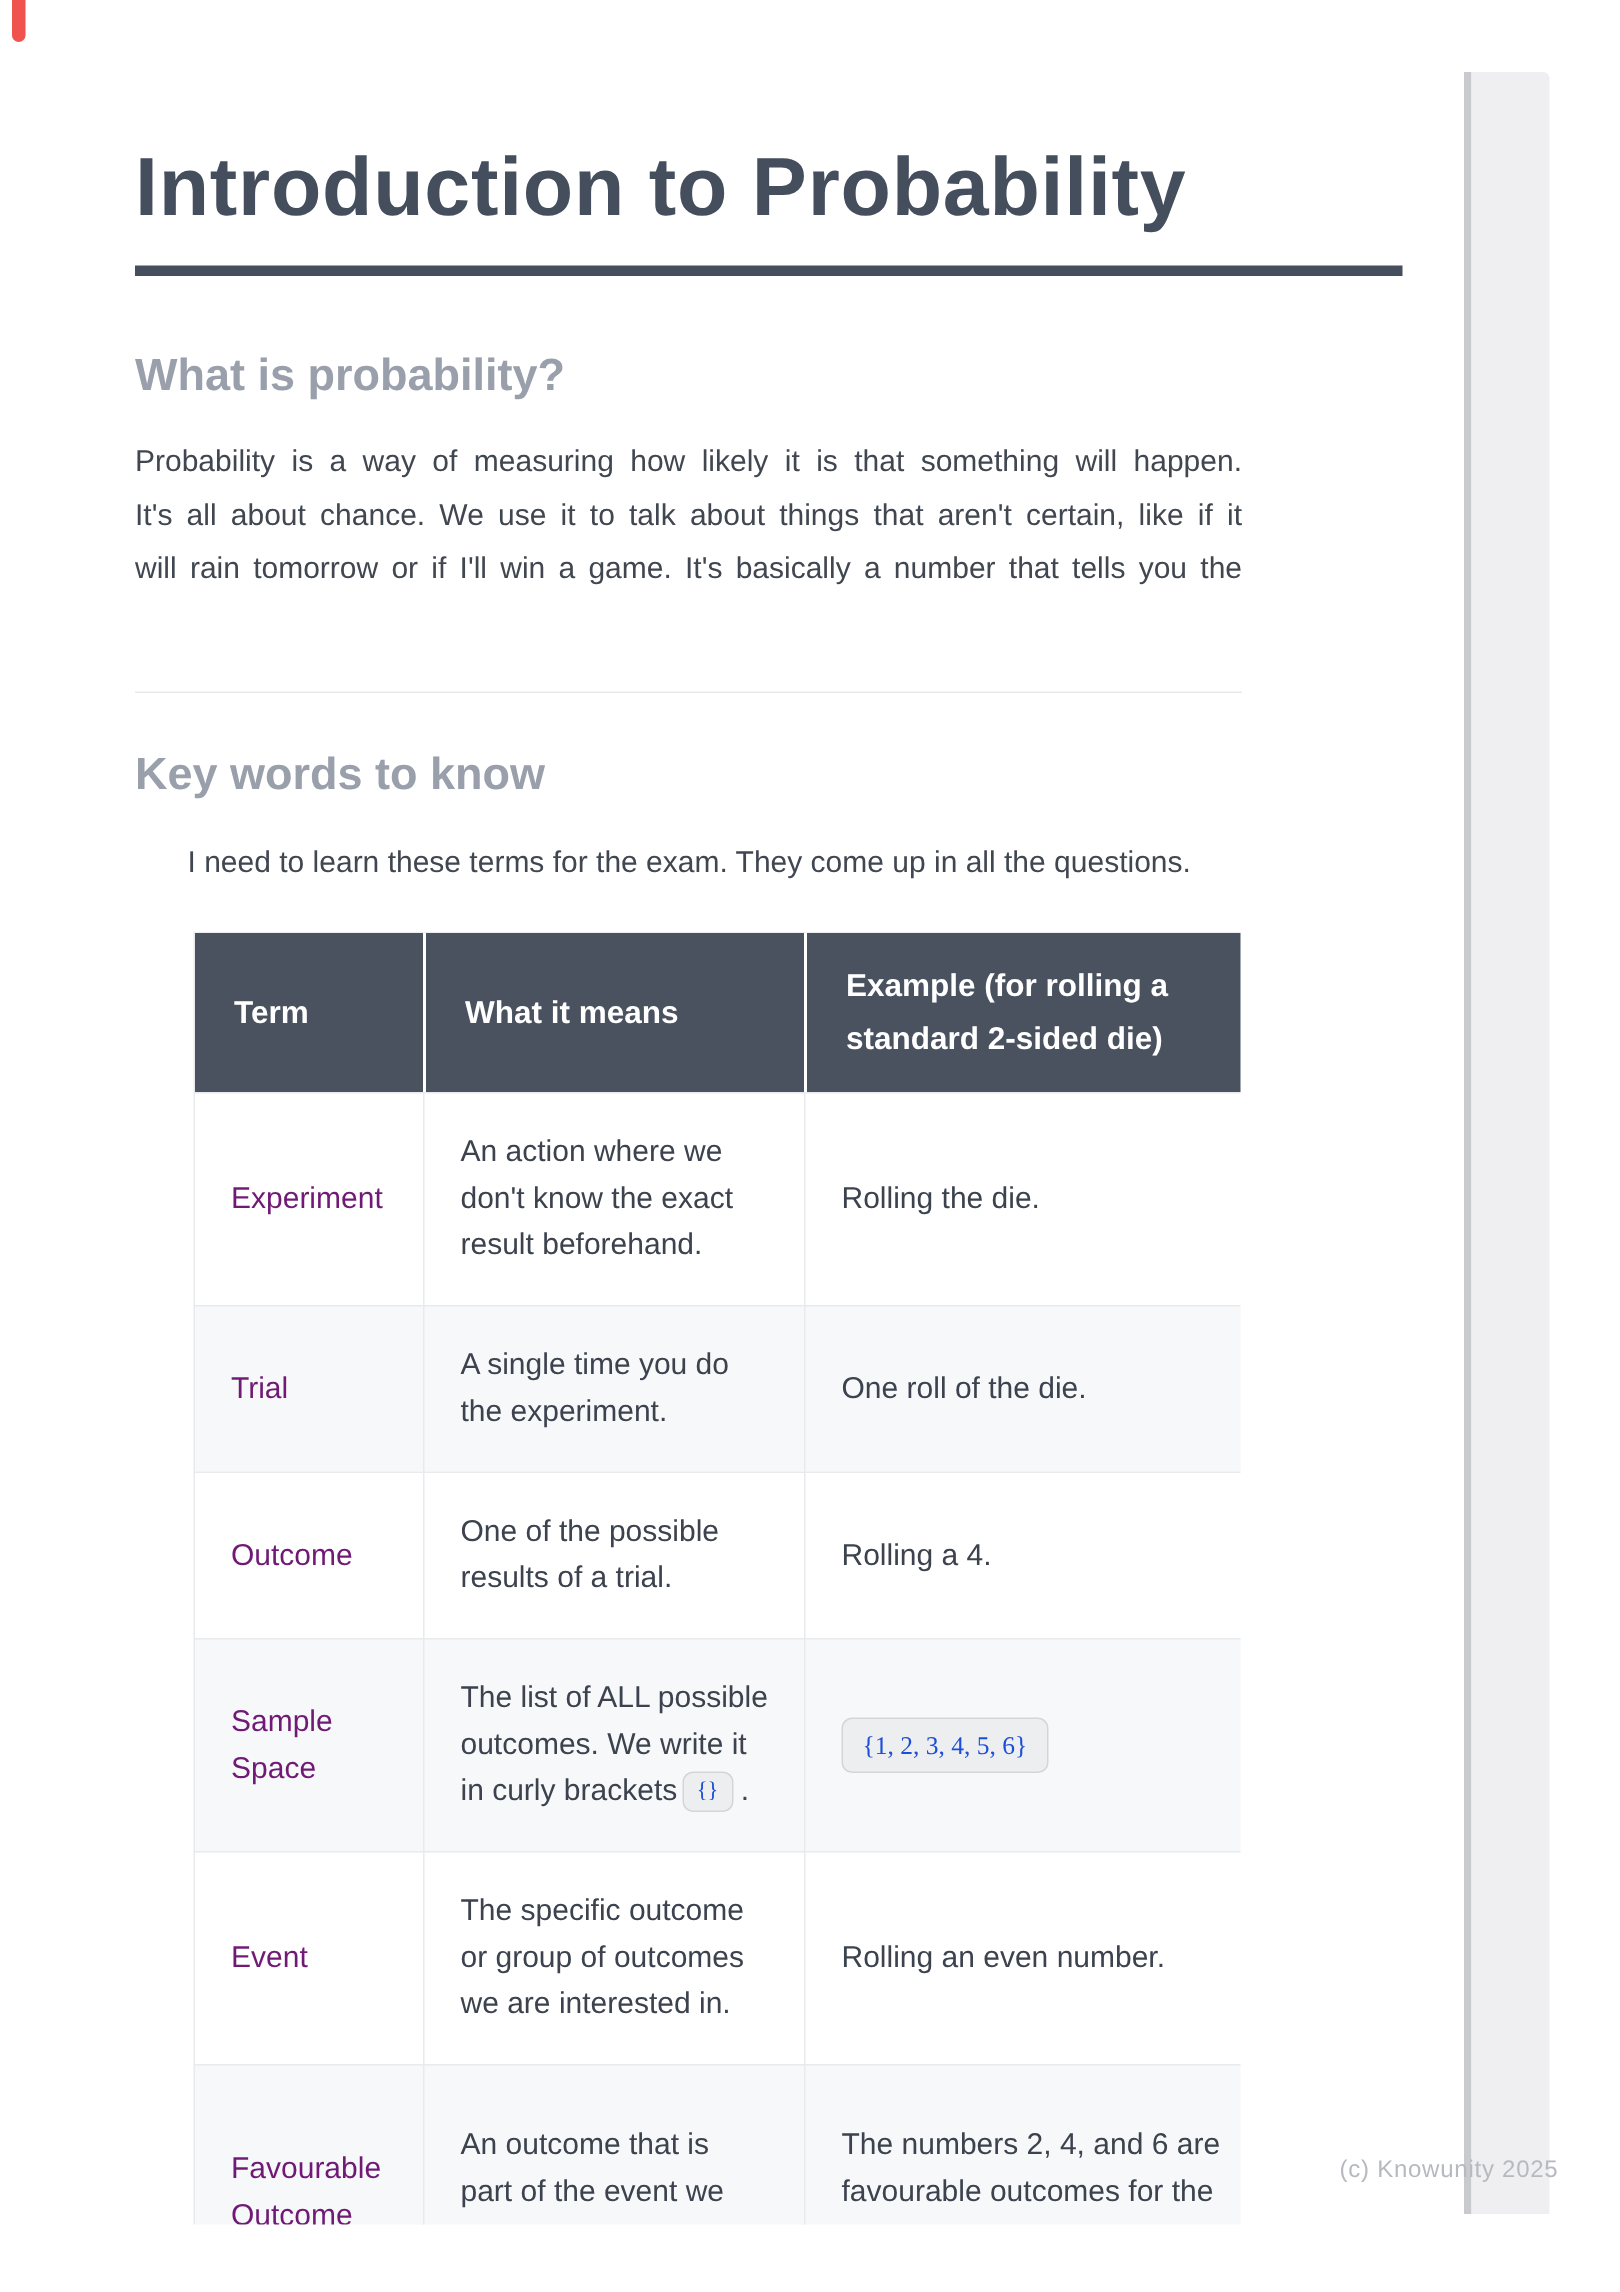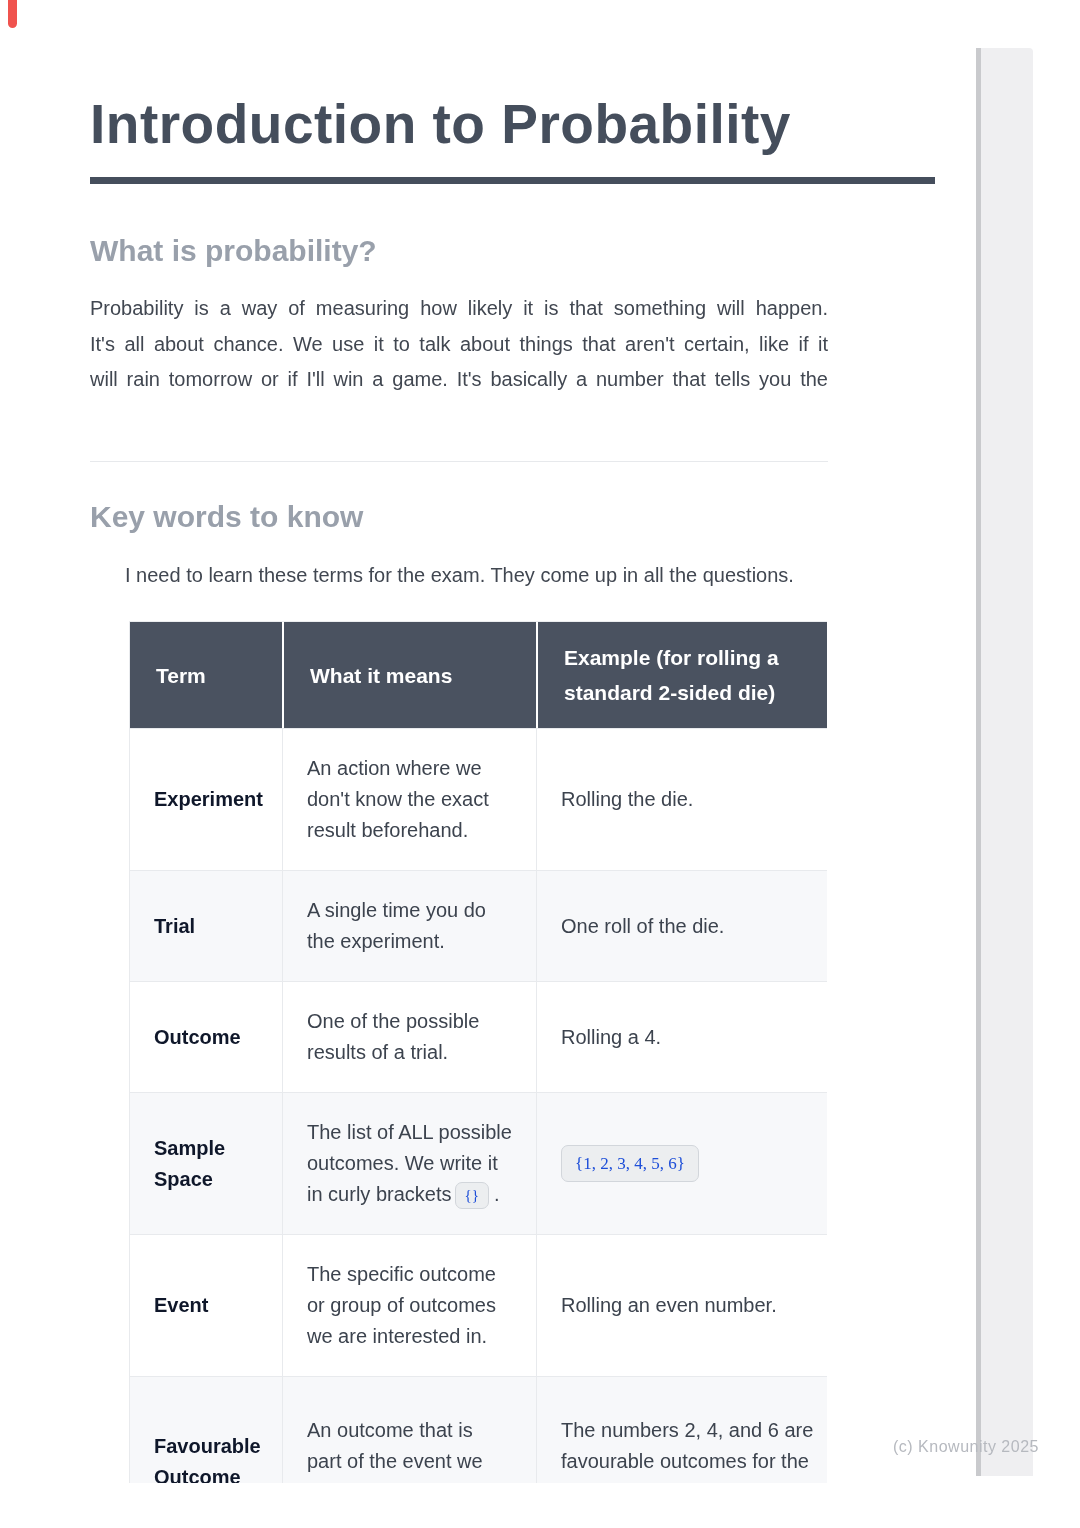--- a/index.html
+++ b/index.html
@@ -35,21 +35,21 @@
   col.c1 { width:152px; } col.c2 { width:254px; } col.c3 { width:329px; }
 
   th { background:#4a5260; color:#ffffff; font-size:21px; font-weight:700; text-align:left;
        vertical-align:middle; padding:18px 24px 18px 26px; line-height:35px; height:106px; }
   th + th { border-left:2px solid #ffffff; }
 
   td { vertical-align:middle; padding:24px 24px; font-size:20px; line-height:31px; color:#3c434e;
        border-top:1px solid #e8eaed; background:#ffffff; }
   td + td { border-left:1px solid #e8eaed; }
   tr.stripe td { background:#f7f8fa; }
-  td.term { font-weight:700; color:#0f172a; padding-right:12px; }
+  td.term { font-weight:400; color:#701a75; padding-right:12px; }
 
   tr.r-experiment { height:140px; } tr.r-trial { height:105px; } tr.r-outcome { height:106px; }
   tr.r-sample { height:140px; } tr.r-event { height:135px; } tr.r-favourable { height:170px; }
 
   .chip { display:inline-block; background:#eceef0; border:1px solid #d2d6db; border-radius:7px;
           font-family:Liberation Serif, serif; color:#1d4ed8; }
   .chip-inline { font-size:15px; line-height:17px; padding:4px 9px; vertical-align:middle; margin-left:3px; }
   .chip-big { font-size:17px; line-height:19px; padding:8px 13px; }
   .chip-suffix { margin-left:5px; }
 

